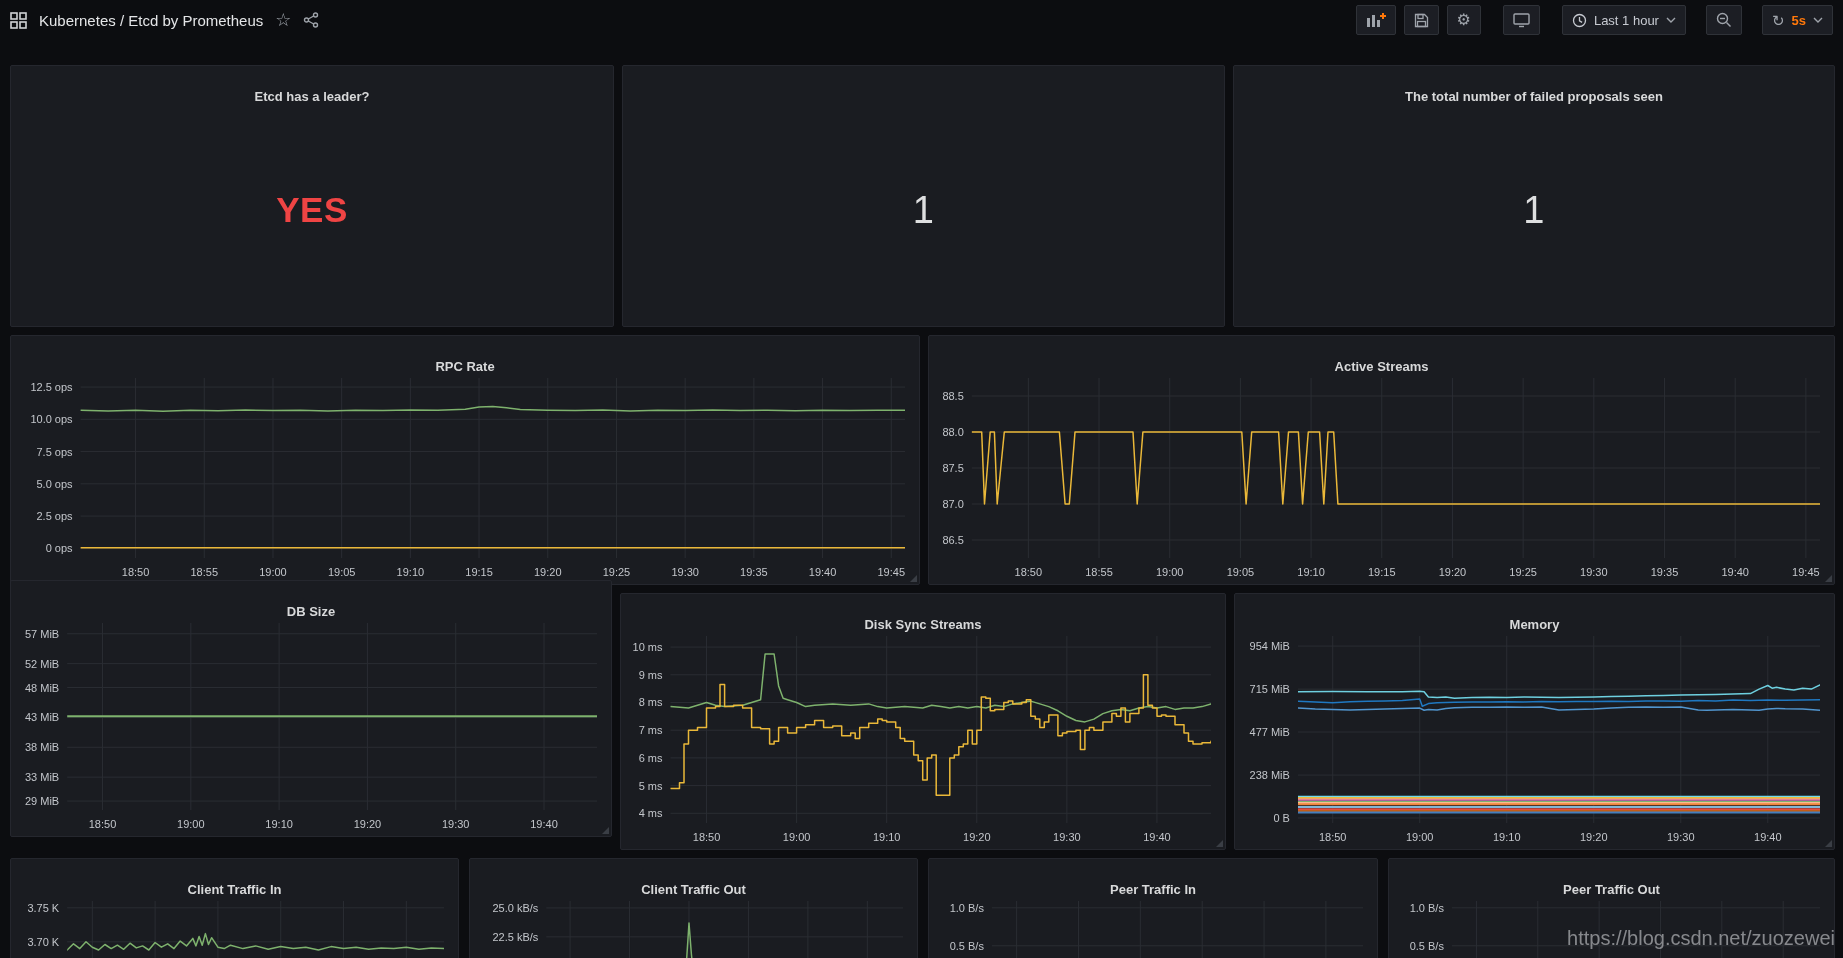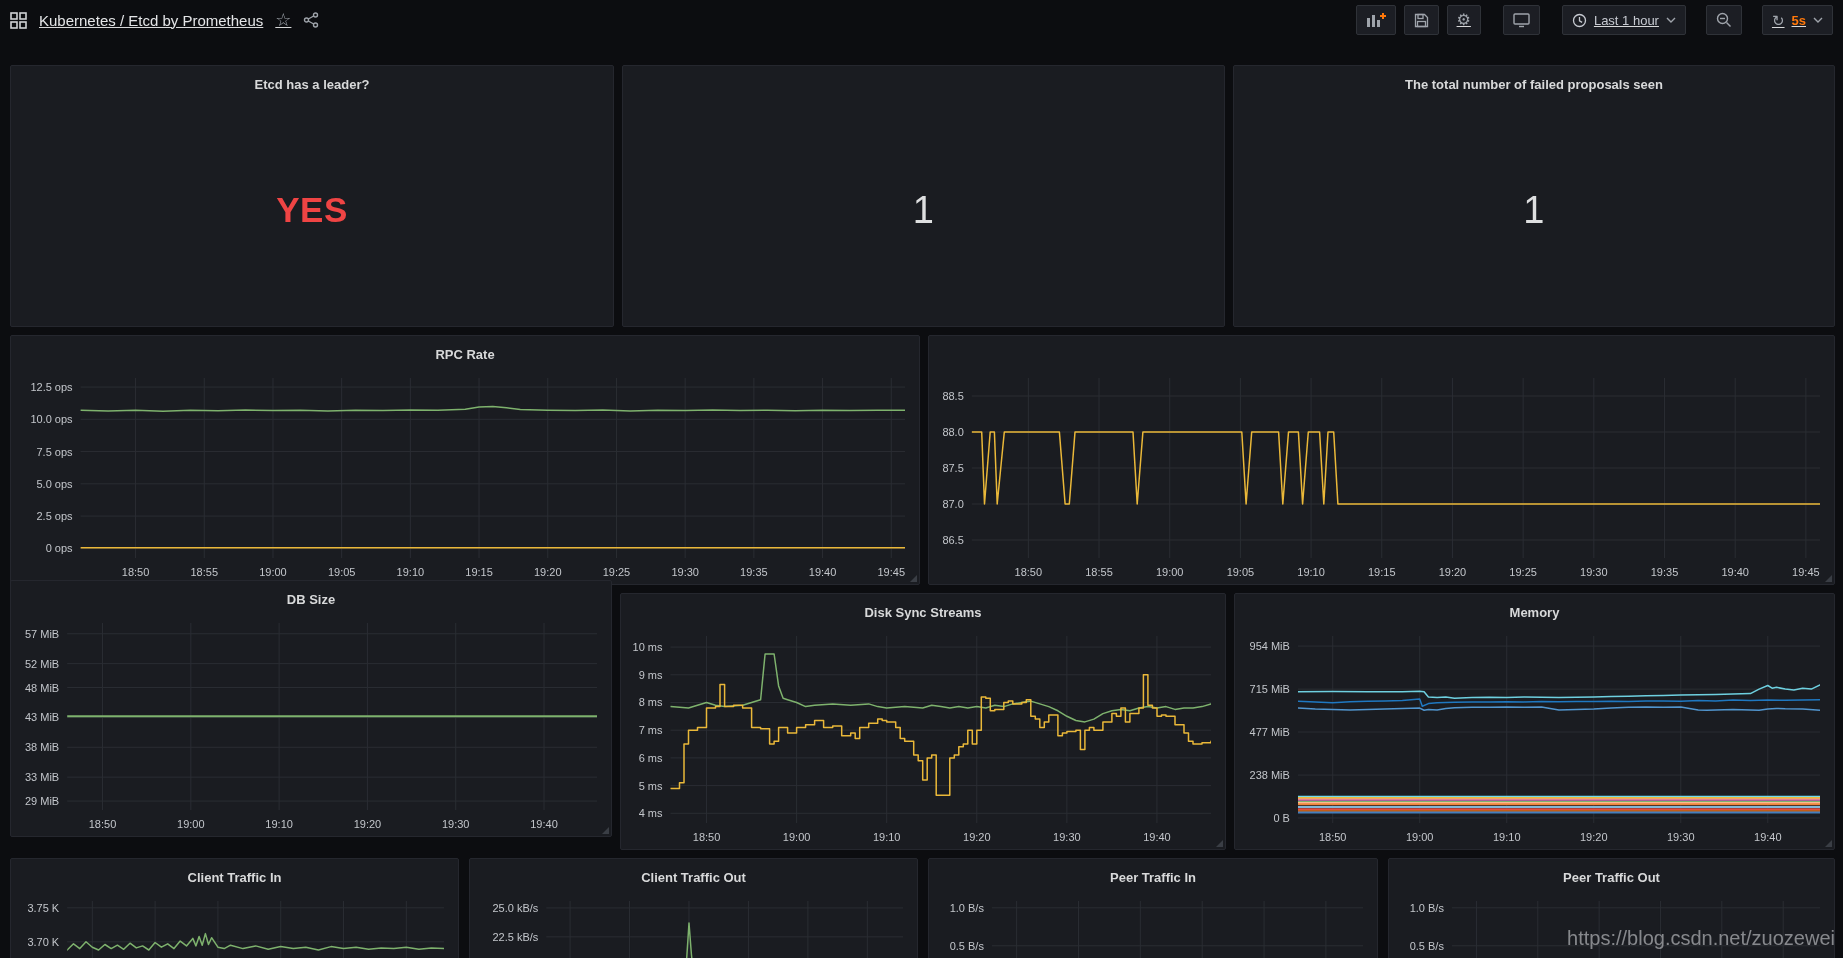--- a/index.html
+++ b/index.html
@@ -3,35 +3,35 @@
 <meta charset="utf-8">
 <style>
   html,body{margin:0;padding:0}
   body{
     width:1843px;height:958px;overflow:hidden;position:relative;
     background:#0c0d10;color:#d8d9da;
     font-family:"Liberation Sans",sans-serif;
   }
   
   .header{position:absolute;top:0;left:0;width:1843px;height:40px;
-    display:flex;align-items:center;justify-content:space-between;padding:4px 10px;box-sizing:border-box;text-decoration:underline;}
+    display:flex;align-items:center;justify-content:space-between;padding:4px 10px;box-sizing:border-box;}
   .h-left{display:flex;align-items:center;gap:12px}
   .dash-title{font-size:15px;font-weight:500;color:#e4e5e7;white-space:nowrap}
   .h-icon{color:#9fa4ab;display:flex;align-items:center;justify-content:center;cursor:pointer}
   .glyph{font-size:16px;line-height:1}
   .h-right{display:flex;align-items:center;gap:8px}
   .btn{height:30px;display:flex;align-items:center;gap:7px;background:#1c1e24;
     border:1px solid #2f3238;border-radius:2px;padding:0 9px;color:#c7cad1;font-size:13px;cursor:pointer;box-sizing:border-box}
   .btn .glyph{color:#9fa4ab}
   .btn-group{display:flex;align-items:center;gap:20px}
   .accent{color:#ff780a !important;font-weight:600}
   .sep{width:6px}
   
   .panel{position:absolute;background:#1a1c21;border:1px solid #25272e;border-radius:2px;box-sizing:border-box}
-  .p-title{margin:4px;height:28px;display:flex;align-items:center;justify-content:center;
+  .p-title{margin:16px;height:28px;display:flex;align-items:center;justify-content:center;
     font-size:13px;font-weight:700;color:#d8d9da;cursor:pointer;white-space:nowrap}
   .chart{position:absolute;left:0;right:0;top:28px;bottom:0}
   .stat-value{position:absolute;left:0;right:0;top:28px;bottom:0;display:flex;align-items:center;justify-content:center;
     font-size:38px;font-weight:500;letter-spacing:.5px}
   .resize{position:absolute;right:2px;bottom:2px;width:0;height:0;
     border-left:7px solid transparent;border-bottom:7px solid #3a3e45;cursor:nwse-resize}
   .watermark{position:absolute;top:927px;right:8px;font-size:20px;color:rgba(206,208,212,.6);pointer-events:none}
   svg text{font-family:"Liberation Sans",sans-serif}
 </style>
 </head>
@@ -170,20 +170,21 @@
         <line x1="811.5600000000001" y1="14" x2="811.5600000000001" y2="194" stroke="#2a2d33" stroke-width="1"></line>
         <text x="811.5600000000001" y="212" text-anchor="middle" font-size="11" fill="#c3c6cb">19:40</text>
         <line x1="880.26" y1="14" x2="880.26" y2="194" stroke="#2a2d33" stroke-width="1"></line>
         <text x="880.26" y="212" text-anchor="middle" font-size="11" fill="#c3c6cb">19:45</text>
         <polyline points="69.6,46.3 97.1,46.9 124.6,46.3 152.0,47.3 179.5,46.3 207.0,46.8 234.5,46.0 262.0,46.5 289.4,46.3 316.9,46.9 344.4,46.3 371.9,46.5 399.4,46.0 426.8,46.3 454.3,45.2 468.1,43.0 481.8,42.4 495.5,43.7 509.3,45.6 536.8,46.3 564.2,46.5 591.7,46.0 619.2,46.9 646.7,46.3 674.2,46.5 701.6,46.0 729.1,46.5 756.6,46.3 784.1,46.8 811.6,46.3 839.0,46.5 866.5,46.3 894.0,46.3" fill="none" stroke="#7EB26D" stroke-width="1.5" stroke-linejoin="round" stroke-linecap="round" clip-path="url(#clip0)"></polyline>
         <polyline points="69.6,183.7 894.0,183.7" fill="none" stroke="#EAB839" stroke-width="1.5" stroke-linejoin="round" stroke-linecap="round" clip-path="url(#clip0)"></polyline>
       </svg></div>
   <span class="resize"></span>
 </section>
 <section class="panel" style="left:928px;top:335px;width:907px;height:250px">
+  <h2 class="p-title">Active Streams</h2>
   <div class="chart"><svg width="905" height="220">
         <defs>
           <clipPath id="clip1">
             <rect x="42.8" y="8" width="848.2" height="192"></rect>
           </clipPath>
         </defs>
         <line x1="42.8" y1="32" x2="891" y2="32" stroke="#2a2d33" stroke-width="1"></line>
         <text x="34.8" y="36" text-anchor="end" font-size="11" fill="#c3c6cb">88.5</text>
         <line x1="42.8" y1="68" x2="891" y2="68" stroke="#2a2d33" stroke-width="1"></line>
         <text x="34.8" y="72" text-anchor="end" font-size="11" fill="#c3c6cb">88.0</text>

